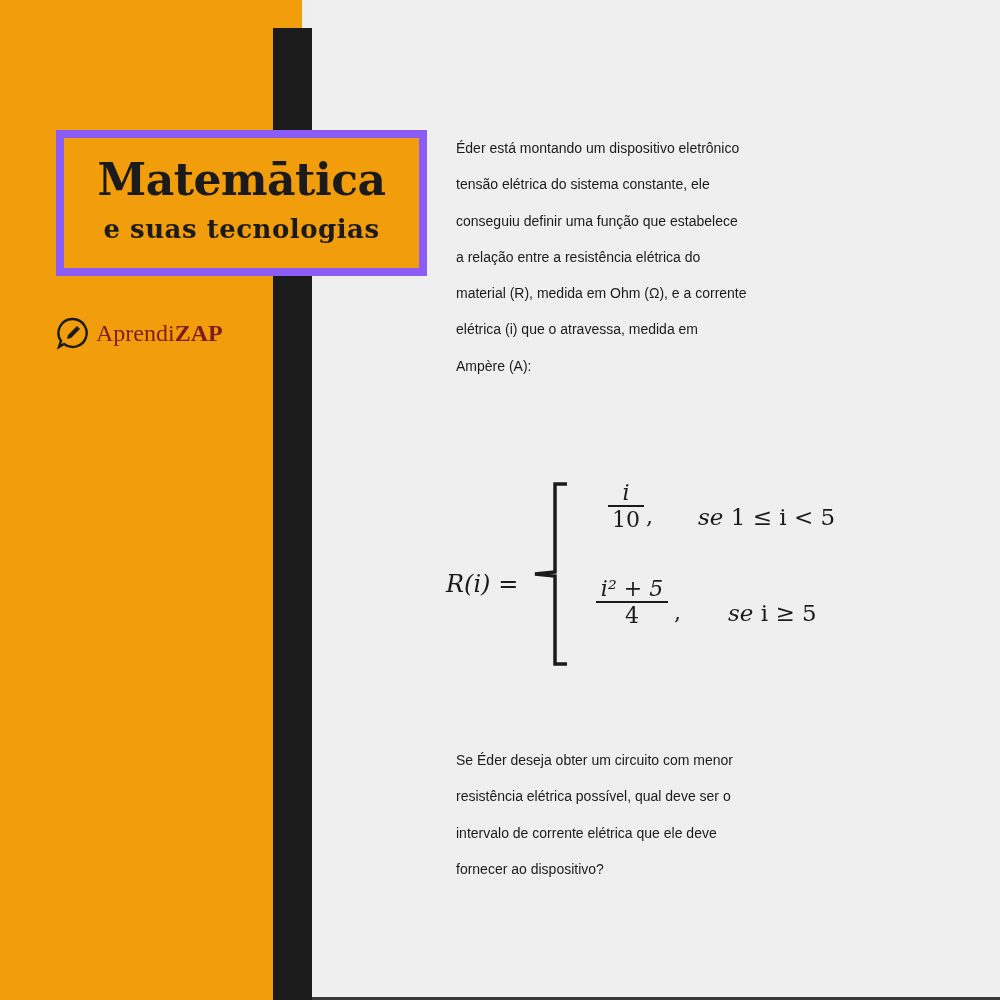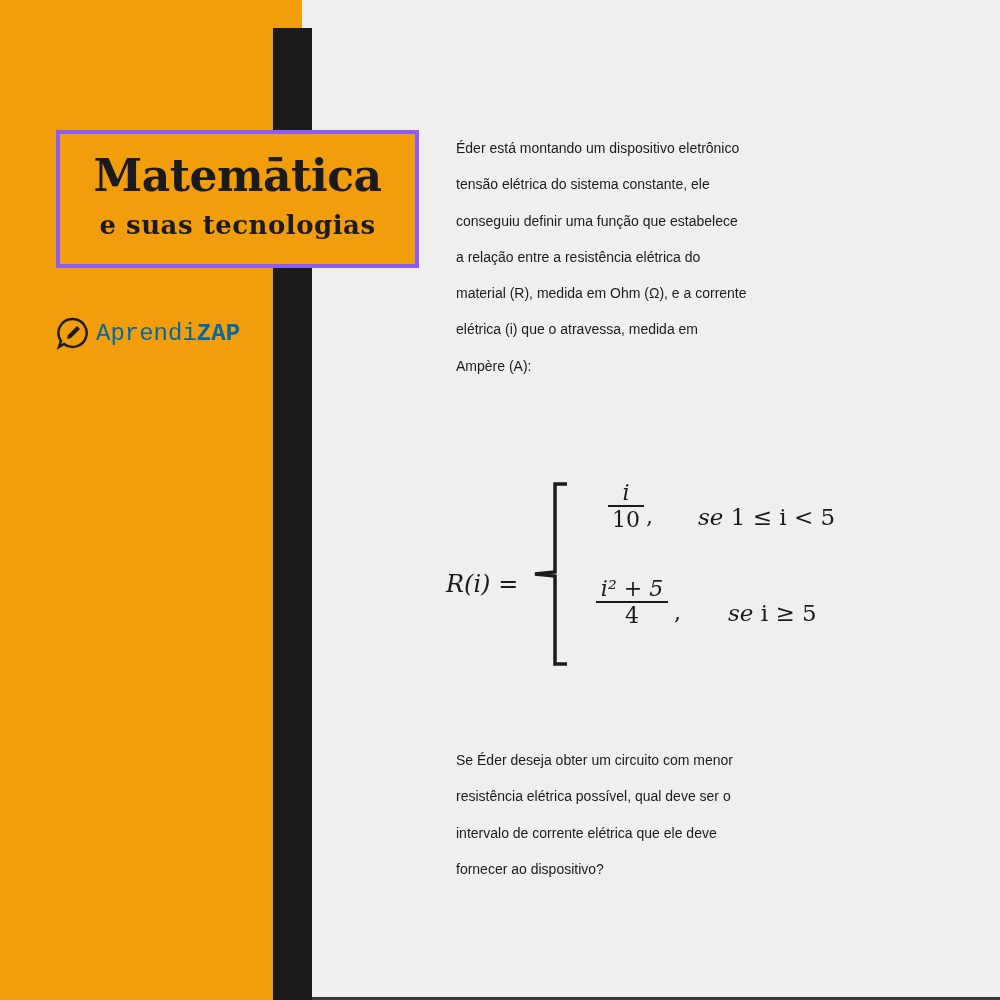--- a/index.html
+++ b/index.html
@@ -1,26 +1,26 @@
 <!DOCTYPE html>
 <html><head>
 <meta charset="utf-8">
 <style>
   html, body { margin:0; padding:0; }
   body { width:1000px; height:1000px; position:relative; overflow:hidden; background:#eeeeee; font-family:"DejaVu Sans", sans-serif; }
   .orange-panel { position:absolute; left:0; top:0; width:302px; height:1000px; background:#f29d0c; }
   .black-strip { position:absolute; left:273px; top:28px; width:39px; height:972px; background:#1b1b1b; }
   .right-bg { position:absolute; left:312px; top:0; width:688px; height:998px; background:#efefef; }
   .bottom-line { position:absolute; left:312px; top:997px; width:688px; height:3px; background:#3a3a3a; }
-  .title-box { position:absolute; left:56px; top:130px; width:355px; height:130px; background:#f29d0c; border:4px solid #8b5cf6; }
+  .title-box { position:absolute; left:56px; top:130px; width:355px; height:130px; background:#f29d0c; border:8px solid #8b5cf6; }
   .title-main { position:absolute; left:0; right:0; top:16px; text-align:center; font-family:"DejaVu Serif", serif; font-weight:bold; font-size:44px; color:#1b1b1b; letter-spacing:-0.5px; }
   .title-sub { position:absolute; left:0; right:0; top:76px; text-align:center; font-family:"DejaVu Serif", serif; font-weight:bold; font-size:26px; color:#1b1b1b; letter-spacing:0.5px; }
   .logo { position:absolute; left:56px; top:316px; height:34px; display:flex; align-items:center; }
   .logo-icon { width:34px; height:34px; }
-  .logo-text { margin-left:6px; font-size:24px; color:#0369a1; font-family:Liberation Mono, monospace; }
+  .logo-text { margin-left:6px; font-size:24px; color:#7f1d1d; font-family:Liberation Serif, serif; }
   .logo-text b { font-weight:900; }
   .para { position:absolute; left:456px; width:500px; font-family:"Liberation Sans", sans-serif; font-size:14px; line-height:36.3px; color:#1b1b1b; }
   .p1 { top:130px; }
   .p2 { top:742px; }
   .p1 span, .p2 span { display:block; white-space:nowrap; }
   .formula { position:absolute; left:440px; top:470px; width:420px; height:210px; font-family:"DejaVu Serif", serif; color:#1b1b1b; }
   .lhs { position:absolute; left:6px; top:100px; font-size:24px; font-style:italic;text-align:right; }
   .lhs .eq { font-style:normal; }
   .brace { position:absolute; left:93px; top:8px; width:60px; height:190px; }
   .frac { position:absolute; text-align:center; font-size:22px; }

